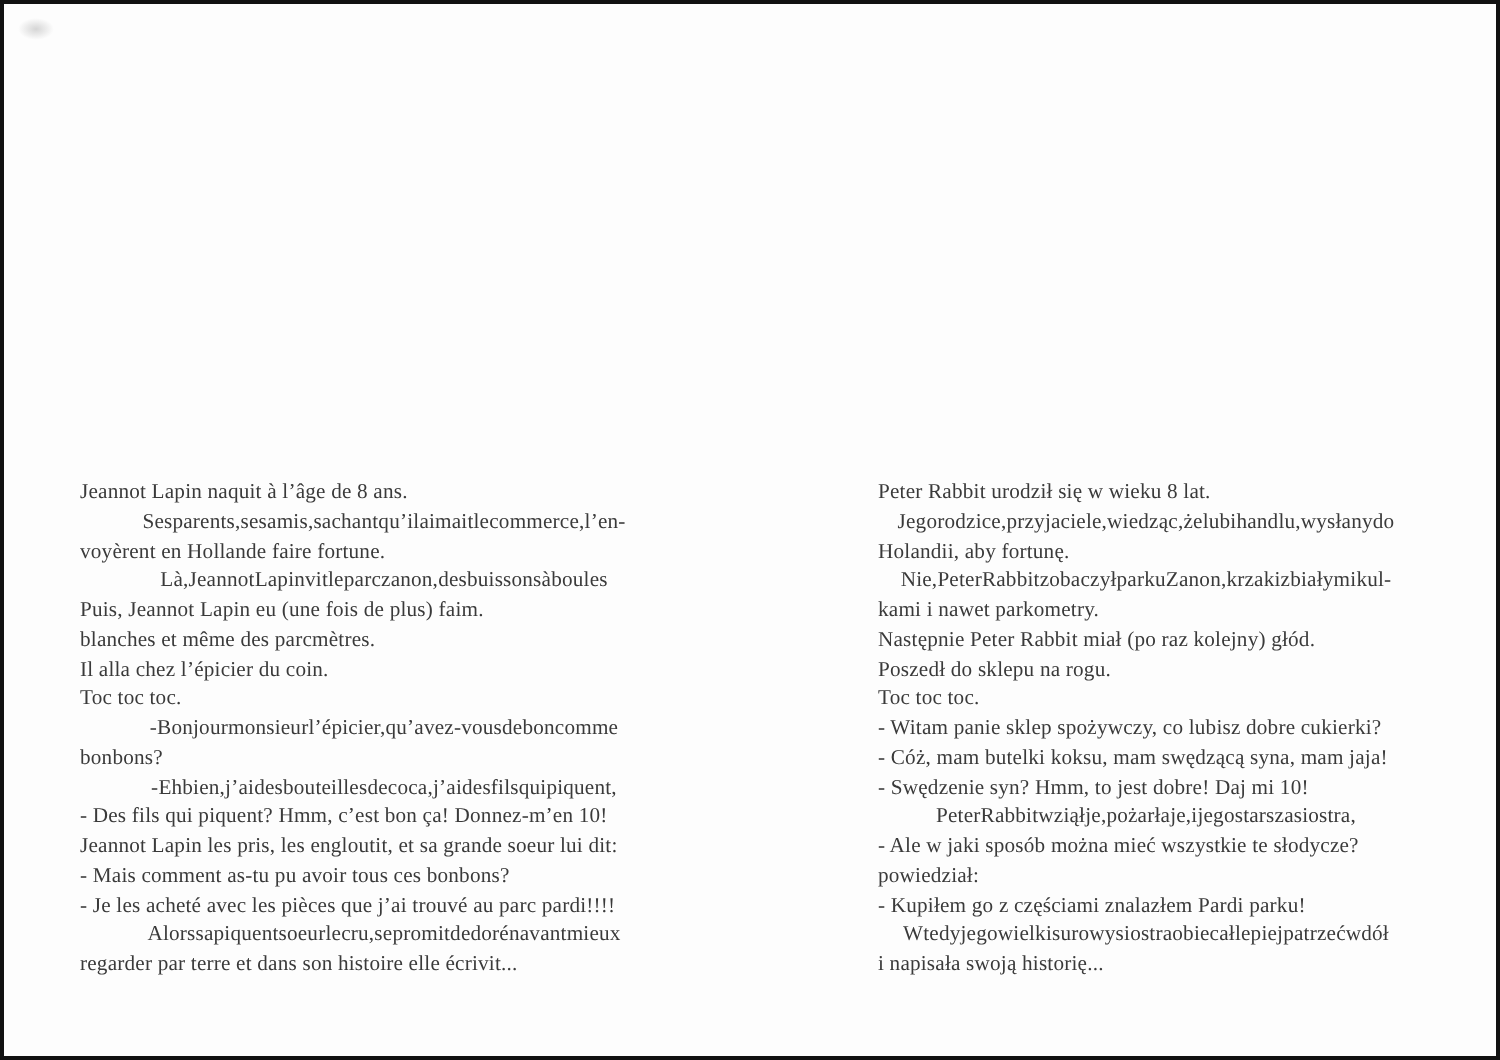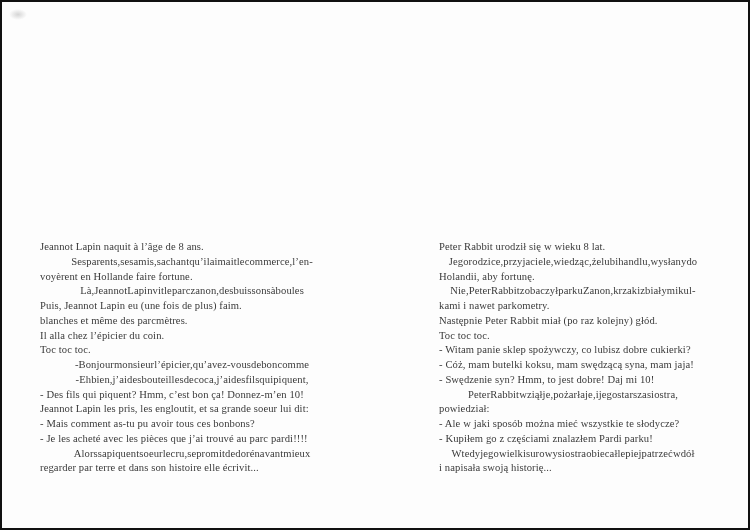--- a/index.html
+++ b/index.html
@@ -84,20 +84,21 @@
       <div class="line stretch">
         <span>-</span>
         <span>Bonjour</span>
         <span>monsieur</span>
         <span>l’épicier,</span>
         <span>qu’avez-vous</span>
         <span>de</span>
         <span>bon</span>
         <span>comme</span>
       </div>
+      <div class="line">bonbons?</div>
       <div class="line stretch">
         <span>-</span>
         <span>Eh</span>
         <span>bien,</span>
         <span>j’ai</span>
         <span>des</span>
         <span>bouteilles</span>
         <span>de</span>
         <span>coca,</span>
         <span>j’ai</span>
@@ -146,38 +147,39 @@
         <span>zobaczył</span>
         <span>parku</span>
         <span>Zanon,</span>
         <span>krzaki</span>
         <span>z</span>
         <span>białymi</span>
         <span>kul-</span>
       </div>
       <div class="line">kami i nawet parkometry.</div>
       <div class="line">Następnie Peter Rabbit miał (po raz kolejny) głód.</div>
+      <div class="line">Poszedł do sklepu na rogu.</div>
       <div class="line">Toc toc toc.</div>
       <div class="line">- Witam panie sklep spożywczy, co lubisz dobre cukierki?</div>
       <div class="line">- Cóż, mam butelki koksu, mam swędzącą syna, mam jaja!</div>
       <div class="line">- Swędzenie syn? Hmm, to jest dobre! Daj mi 10!</div>
       <div class="line stretch">
         <span>Peter</span>
         <span>Rabbit</span>
         <span>wziął</span>
         <span>je,</span>
         <span>pożarła</span>
         <span>je,</span>
         <span>i</span>
         <span>jego</span>
         <span>starsza</span>
         <span>siostra,</span>
       </div>
+      <div class="line">- Ale w jaki sposób można mieć wszystkie te słodycze?</div>
       <div class="line">powiedział:</div>
-      <div class="line">- Ale w jaki sposób można mieć wszystkie te słodycze?</div>
       <div class="line">- Kupiłem go z częściami znalazłem Pardi parku!</div>
       <div class="line stretch">
         <span>Wtedy</span>
         <span>jego</span>
         <span>wielki</span>
         <span>surowy</span>
         <span>siostra</span>
         <span>obiecał</span>
         <span>lepiej</span>
         <span>patrzeć</span>

